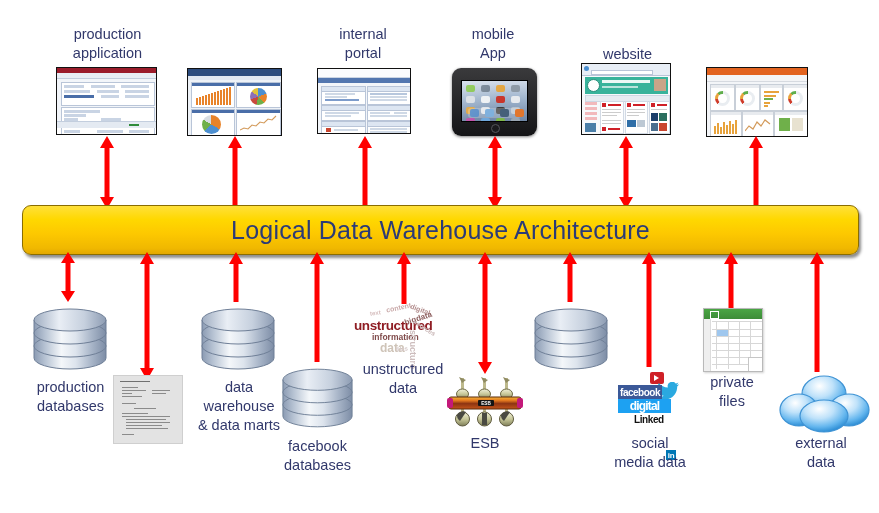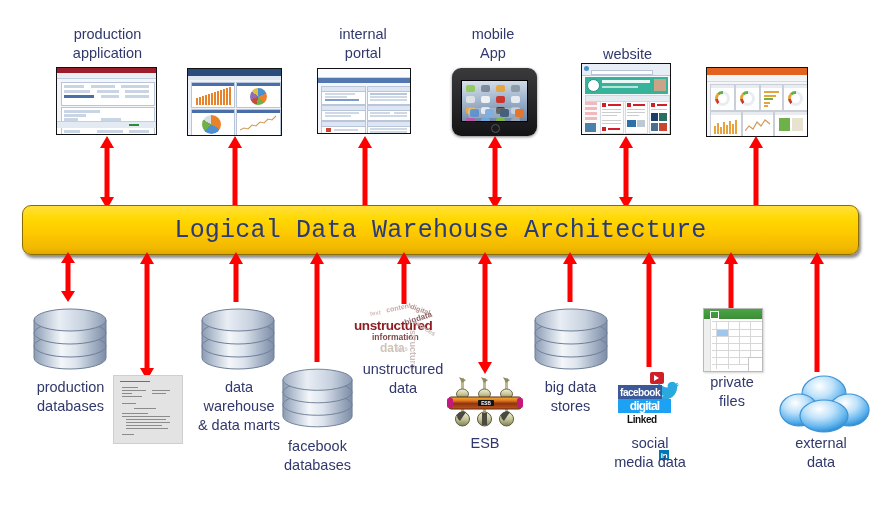--- a/index.html
+++ b/index.html
@@ -33,21 +33,21 @@
     border-radius:9px;
     background:linear-gradient(to bottom,#ffe03a 0%,#ffd800 28%,#fdc800 58%,#f0b800 88%,#e3a800 100%);
     border:1.5px solid #8a6d00;
     box-shadow:2px 3px 3px rgba(0,0,0,0.45);
     display:flex;align-items:center;justify-content:center;
   }
   .banner-label{
     color:#2b3b77;
     font-size:25px;
     letter-spacing:0.2px;
-    font-family:Liberation Mono, monospace;
+    font-family:Liberation Sans, sans-serif;
   }
 
   
   .thumb{
     position:absolute;
     background:#fff;
     border:1.6px solid #111;
     box-sizing:border-box;
     overflow:hidden;
   }
@@ -618,37 +618,35 @@
   <div class="db-cyl" style="left:533px;top:303px;">
     <svg width="76" height="72" viewBox="0 0 76 72">
       <g stroke="#6f7f97" stroke-width="1">
         <path d="M2 17 v38 a36 11 0 0 0 72 0 v-38 z" fill="url(#cylg)"></path>
         <ellipse cx="38" cy="43" rx="36" ry="11" fill="url(#cylg)"></ellipse>
         <ellipse cx="38" cy="30" rx="36" ry="11" fill="url(#cylg)"></ellipse>
         <ellipse cx="38" cy="17" rx="36" ry="11" fill="url(#capg)"></ellipse>
       </g>
     </svg>
   </div>
-  <div class="caption" style="left:518px;top:378px;width:105px;">big data
-stores</div>
 
   <div class="sm" style="left:618px;top:372px;width:62px;height:52px;">
     <div class="sm-yt" style="left:32px;top:0px;width:14px;height:12px;">
       <div style="position:absolute;left:4px;top:3px;width:0;height:0;border-left:5px solid #fff;border-top:3px solid transparent;border-bottom:3px solid transparent;"></div>
     </div>
     <svg style="position:absolute;left:40px;top:10px;" width="22" height="17" viewBox="0 0 22 17">
       <path d="M21 2.2c-.8.35-1.6.58-2.5.69.9-.54 1.6-1.4 1.9-2.4-.85.5-1.8.87-2.8 1.07A4.4 4.4 0 0 0 9.9 5.6 12.5 12.5 0 0 1 .85.9 4.4 4.4 0 0 0 2.2 6.8a4.3 4.3 0 0 1-2-.55v.05a4.4 4.4 0 0 0 3.5 4.3 4.4 4.4 0 0 1-2 .08 4.4 4.4 0 0 0 4.1 3.05A8.8 8.8 0 0 1 0 15.5a12.4 12.4 0 0 0 6.7 1.97c8.1 0 12.5-6.7 12.5-12.5v-.57A8.9 8.9 0 0 0 21 2.2z" fill="#2aa9e0"></path>
     </svg>
     <div class="sm-fb" style="left:0px;top:13px;width:44px;height:14px;font-size:10px;letter-spacing:-0.5px;">
       <span>facebook</span>
     </div>
     <div class="sm-tw" style="left:0px;top:27px;width:53px;height:14px;font-size:12px;letter-spacing:-0.8px;">
       <span>digital</span>
     </div>
-    <div class="sm-li" style="left:7px;top:41px;width:44px;height:12px;font-size:10px;padding-left:2px;letter-spacing:-0.4px;align-items:center;">
+    <div class="sm-li" style="left:14px;top:41px;width:44px;height:12px;font-size:10px;padding-left:2px;letter-spacing:-0.4px;align-items:center;">
       <span>Linked</span>
       <span class="sm-li-badge" style="left:34px;top:1px;width:10px;height:10px;font-size:8px;margin-top:36px;">in</span>
     </div>
   </div>
   <div class="caption" style="left:595px;top:434px;width:110px;">social
 media data</div>
 
   <div class="sheet" style="left:703px;top:308px;width:58px;height:62px;">
     <div class="sheet-hdr">
       <div style="position:absolute;left:6px;top:2px;width:7px;height:6px;border:1.2px solid #ffffff;"></div>

